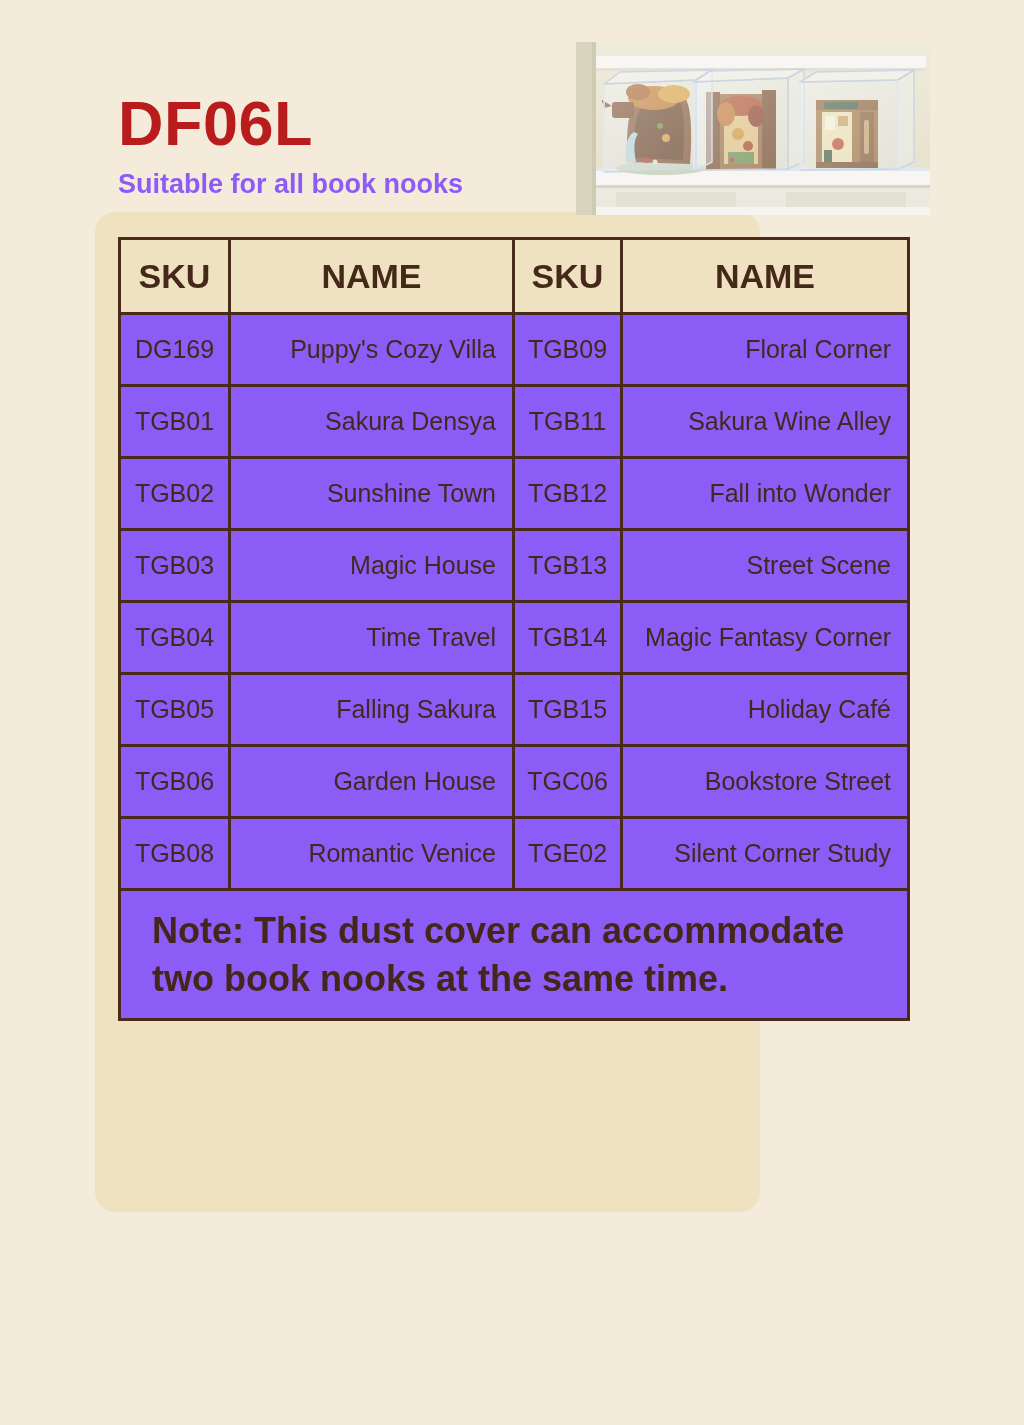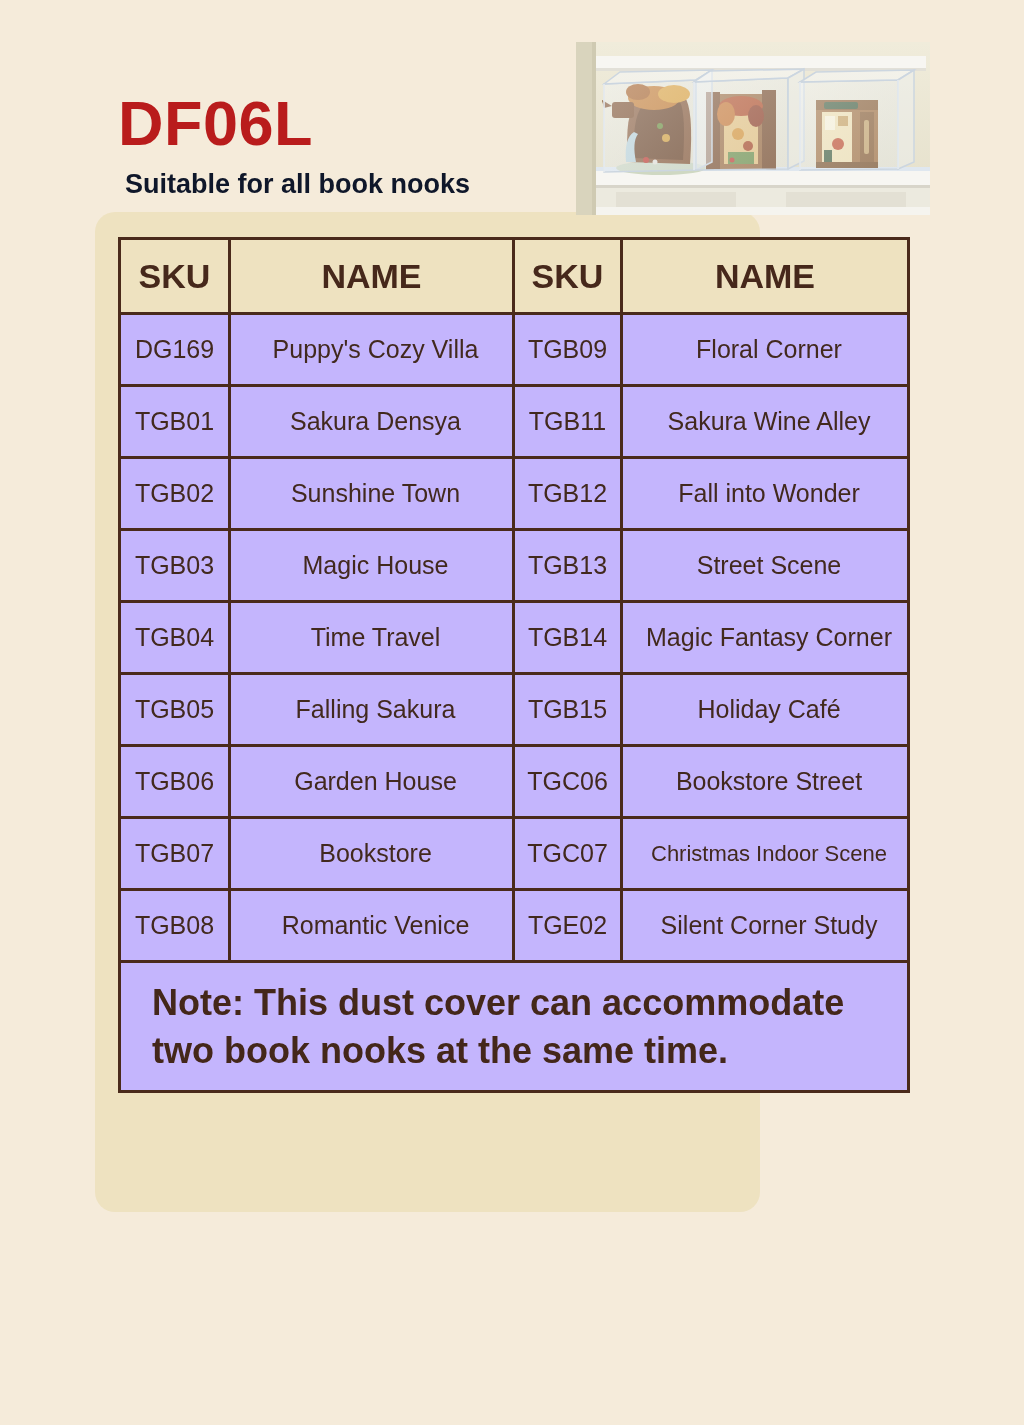--- a/index.html
+++ b/index.html
@@ -24,23 +24,22 @@
     letter-spacing: 0.5px;
     color: #b91c1c;
     line-height: 1;
   }
   .page-subtitle {
     position: absolute;
     left: 118px;
     top: 168px;
     font-size: 27px;
     font-weight: 600;
-    color: #0f172a;
+    color: #8b5cf6;
     line-height: 1.2;
-    margin-left: 7px;
   }
 
   
   .photo {
     position: absolute;
     left: 576px;
     top: 42px;
     width: 354px;
     height: 173px;
     z-index: 3;
@@ -80,27 +79,27 @@
   .sku-table th {
     height: 75px;
     background: #eee2c0;
     font-size: 34px;
     font-weight: 700;
     color: #46281b;
     text-align: center;
   }
   .sku-table td {
     height: 72px;
-    background: #c4b5fd;
+    background: #8b5cf6;
     font-size: 25px;
     font-weight: 400;
     color: #42291e;
   }
   .sku-table td.sku { text-align: center; }
-  .sku-table td.name { text-align: center; padding-left: 14px; padding-right: 6px; }
+  .sku-table td.name { text-align: right; padding-left: 14px; padding-right: 16px; }
   .sku-table td.name.tight { font-size: 22px; }
 
   .sku-table td.note-cell {
     height: 120px;
     padding: 16px 46px 16px 31px;
     font-size: 36px;
     font-weight: 700;
     color: #44271a;
     line-height: 1.32;
     text-align: left;
@@ -258,26 +257,20 @@
         <td class="sku">TGB15</td>
         <td class="name">Holiday Café</td>
       </tr>
       <tr>
         <td class="sku">TGB06</td>
         <td class="name">Garden House</td>
         <td class="sku">TGC06</td>
         <td class="name">Bookstore Street</td>
       </tr>
       <tr>
-        <td class="sku">TGB07</td>
-        <td class="name">Bookstore</td>
-        <td class="sku">TGC07</td>
-        <td class="name tight">Christmas Indoor Scene</td>
-      </tr>
-      <tr>
         <td class="sku">TGB08</td>
         <td class="name">Romantic Venice</td>
         <td class="sku">TGE02</td>
         <td class="name">Silent Corner Study</td>
       </tr>
       <tr>
         <td class="note-cell" colspan="4">Note: This dust cover can accommodate two book nooks at the same time.</td>
       </tr>
     </tbody>
   </table>

